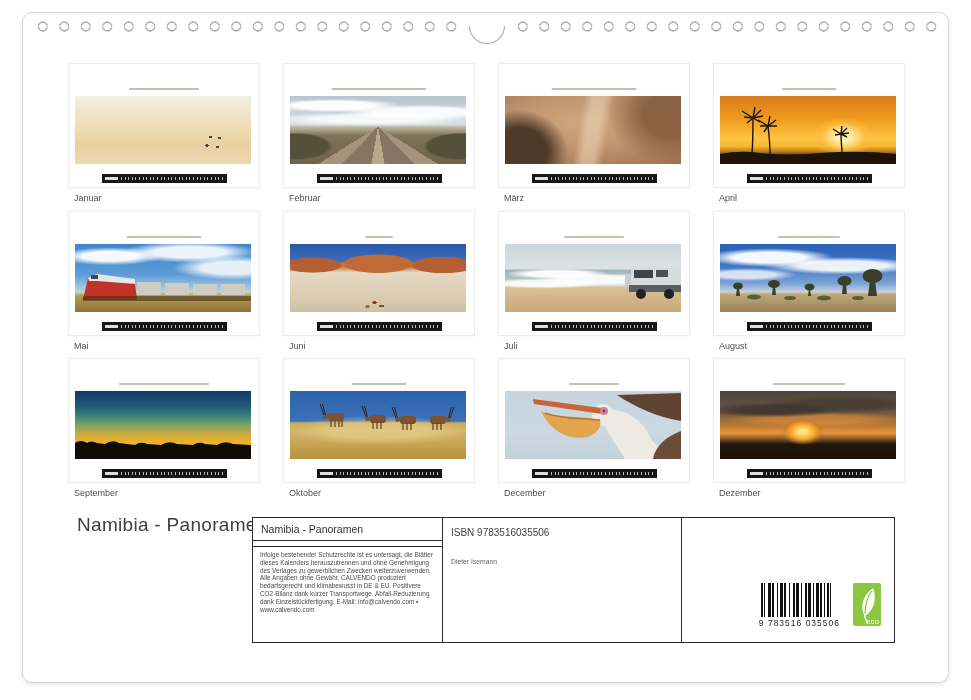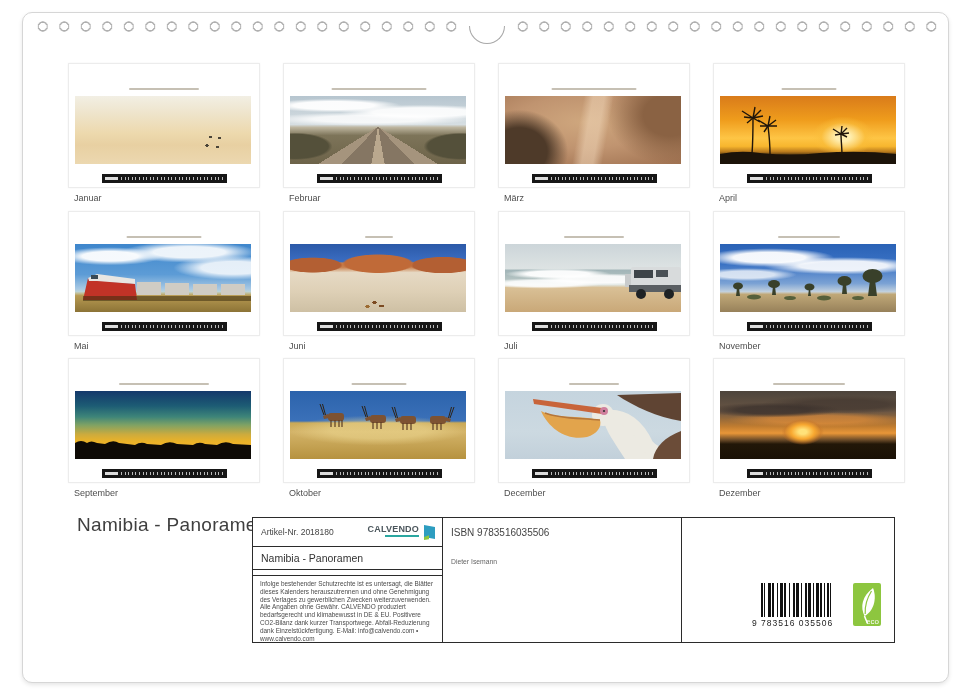--- a/index.html
+++ b/index.html
@@ -109,21 +109,21 @@
   .author{position:absolute;left:8px;top:40px;font-size:6.8px;color:#666;}
   .publisher{position:absolute;left:114px;top:8px;font-size:8.5px;line-height:10px;color:#444;}
   .barcode{position:absolute;left:79px;top:65px;width:70px;height:34px;
     background:linear-gradient(90deg,
     #111 0 2px,#fff 2px 3px,#111 3px 4px,#fff 4px 7px,#111 7px 10px,#fff 10px 11px,
     #111 11px 13px,#fff 13px 16px,#111 16px 17px,#fff 17px 19px,#111 19px 22px,#fff 22px 23px,
     #111 23px 25px,#fff 25px 28px,#111 28px 29px,#fff 29px 32px,#111 32px 34px,#fff 34px 35px,
     #111 35px 38px,#fff 38px 40px,#111 40px 41px,#fff 41px 44px,#111 44px 46px,#fff 46px 47px,
     #111 47px 50px,#fff 50px 52px,#111 52px 53px,#fff 53px 55px,#111 55px 58px,#fff 58px 59px,
     #111 59px 61px,#fff 61px 63px,#111 63px 64px,#fff 64px 66px,#111 66px 68px,#fff 68px 69px,#111 69px 70px);}
-  .barcode-number{position:absolute;left:70px;top:100px;width:88px;text-align:left;
+  .barcode-number{position:absolute;left:70px;top:100px;width:88px;text-align:right;
     font-size:8.5px;letter-spacing:1px;color:#222;}
   .eco{position:absolute;right:17px;top:65px;width:24px;height:43px;}
 </style>
 </head>
 <body>
 
 <div class="sheet"></div>
 <div class="holes left"></div>
 <div class="holes right"></div>
 <div class="hanger"></div>
@@ -246,21 +246,21 @@
         <g fill="#56603a">
           <ellipse cx="34" cy="53" rx="7" ry="2.5"></ellipse>
             <ellipse cx="70" cy="54" rx="6" ry="2"></ellipse>
           <ellipse cx="104" cy="54" rx="7" ry="2.5"></ellipse>
             <ellipse cx="138" cy="54" rx="6" ry="2"></ellipse>
         </g>
       </svg>
     </div>
     <div class="date-strip"></div>
   </div>
-  <div class="month-label">November</div>
+  <div class="month-label">August</div>
 </div>
 
 <div class="cell" style="left:68px;top:358px">
   <div class="mini-page">
     <div class="caption-line" style="width:90px"></div>
     <div class="photo m9">
       <svg viewBox="0 0 176 68" preserveAspectRatio="none">
         <path d="M0,57 L0,52 Q6,48 12,52 Q16,49 22,52 L30,53 Q38,48 44,52 L60,54 Q66,50 72,53 L86,54 Q94,49 102,53 L118,54 Q124,50 130,53 L142,54 Q150,49 158,53 L176,54 L176,68 L0,68 Z" fill="#0e0a05"></path>
       </svg>
     </div>
@@ -334,33 +334,20 @@
     <div class="caption-line" style="width:72px"></div>
     <div class="photo m12"></div>
     <div class="date-strip"></div>
   </div>
   <div class="month-label">Dezember</div>
 </div>
 
 <div class="big-title">Namibia - Panoramen</div>
 
 <div class="ibox boxA">
-  <div class="rowA1">
-    <span class="article-no">Artikel-Nr. 2018180</span>
-    <span class="cal-logo">
-      <span class="cal-text">CALVENDO</span>
-      <span class="cal-tagline"></span>
-      <span class="cal-icon">
-        <svg width="13" height="16" viewBox="0 0 13 16">
-          <polygon points="1,1 12,3 12,15 1,13" fill="#2d9dc0"></polygon>
-          <polygon points="1,13 6,11.3 6,15.2 1,16" fill="#8dc63f"></polygon>
-        </svg>
-      </span>
-    </span>
-  </div>
   <div class="rowA2">
     <span class="product-title">Namibia - Panoramen</span>
   </div>
   <div class="rowA3">
     <div class="legal">Infolge bestehender Schutzrechte ist es untersagt, die Blätter dieses Kalenders herauszutrennen und ohne Genehmigung des Verlages zu gewerblichen Zwecken weiterzuverwenden. Alle Angaben ohne Gewähr. CALVENDO produziert bedarfsgerecht und klimabewusst in DE &amp; EU. Positivere CO2-Bilanz dank kurzer Transportwege. Abfall-Reduzierung dank Einzelstückfertigung. E-Mail: info@calvendo.com • www.calvendo.com</div>
   </div>
 </div>
 
 <div class="ibox boxB">
   <span class="isbn">ISBN 9783516035506</span>

